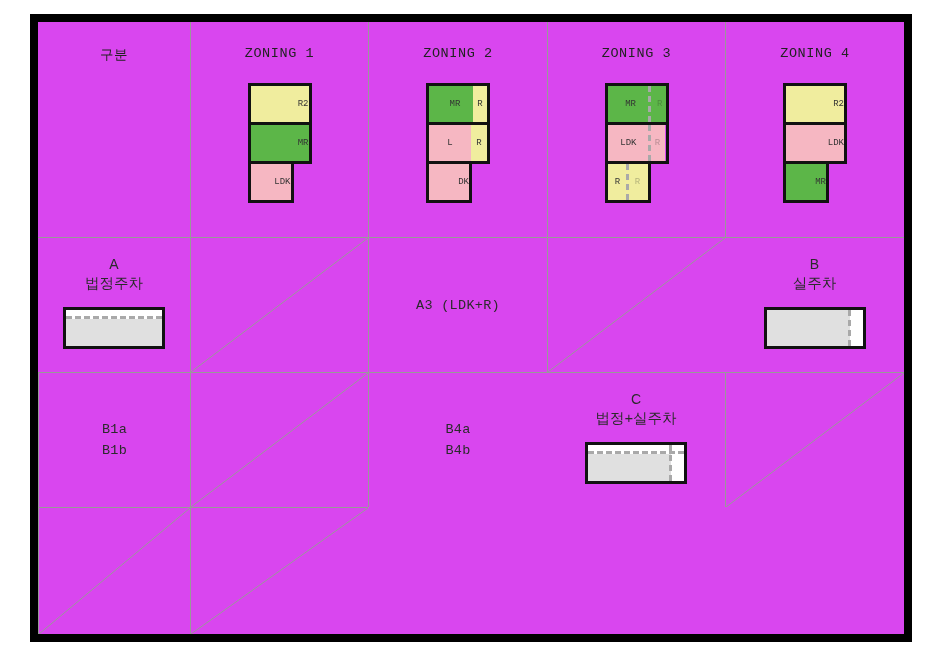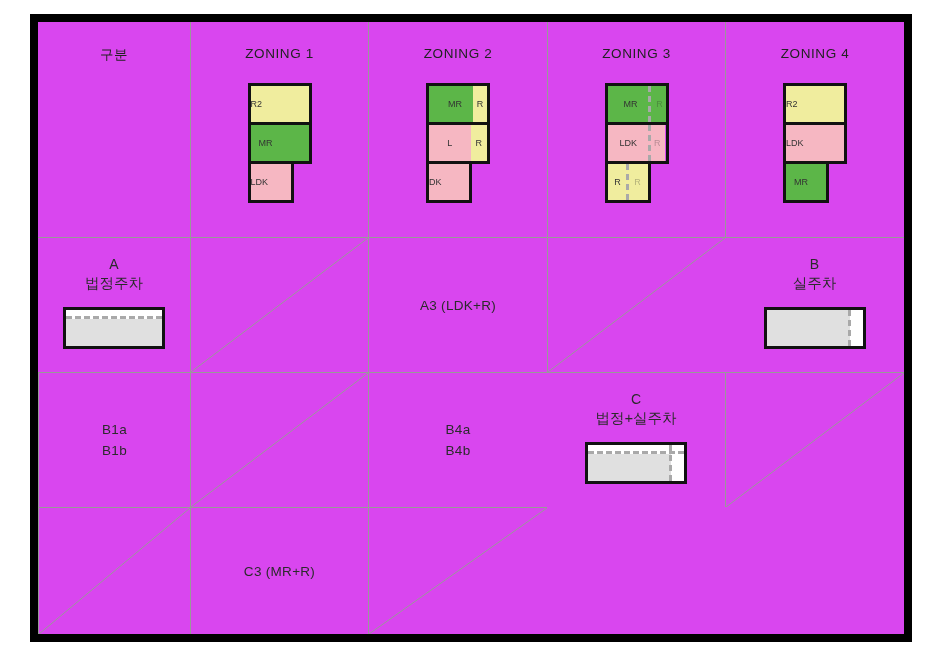--- a/index.html
+++ b/index.html
@@ -9,33 +9,33 @@
   }
   .tbl{
     position:absolute;left:30px;top:14px;width:882px;height:628px;
     box-sizing:border-box;border:8px solid var(--c-outer_border,#000);
     display:grid;
     grid-template-columns:152px 178px 179px 178px 179px;
     grid-template-rows:215px 135px 135px 127px;
     background:#d946ef;
   }
   .cell{position:relative;box-sizing:border-box;overflow:hidden;}
-  .bl{border-left:1px solid var(--c-grid_line,#999);}
+  .bl{border-left:1px solid var(--c-grid_line,#999);font-family:Liberation Mono, monospace;}
   .bt{border-top:1px solid var(--c-grid_line,#999);}
 
   
   .hd{display:flex;flex-direction:column;align-items:center;padding-top:24px;}
   .hd-label{font-size:13.5px;letter-spacing:0.6px;color:#222;}
   .cat{justify-content:flex-start;}
 
   
   .stack{margin-top:22px;width:64px;display:flex;flex-direction:column;align-items:flex-start;}
   .blk{
     box-sizing:border-box;height:42px;border:3px solid var(--c-block_border,#111);
-    display:flex;align-items:center;justify-content:flex-start;
+    display:flex;align-items:center;justify-content:flex-end;
     font-size:9px;color:#333;position:relative;
   }
   .blk + .blk{margin-top:-3px;}
   .full{width:64px;}
   .narrow{width:46px;}
   .split{padding:0;justify-content:flex-start;}
   .part{height:100%;display:flex;align-items:center;justify-content:center;}
   .w72{width:72%;}
   .w28{width:28%;}
   .w50{width:50%;}
@@ -226,22 +226,19 @@
       <svg class="diag" viewBox="0 0 100 100" preserveAspectRatio="none">
           <line x1="0" y1="100" x2="100" y2="0" stroke="#999" stroke-width="1" vector-effect="non-scaling-stroke"></line>
         </svg>
     </div>
     <div class="cell body bt bl">
       <svg class="diag" viewBox="0 0 100 100" preserveAspectRatio="none">
           <line x1="0" y1="100" x2="100" y2="0" stroke="#999" stroke-width="1" vector-effect="non-scaling-stroke"></line>
         </svg>
     </div>
     <div class="cell body bt bl">
-      <div class="ctext">C3 (MR+R)</div>
-    </div>
-    <div class="cell body bt bl">
       <svg class="diag" viewBox="0 0 100 100" preserveAspectRatio="none">
           <line x1="0" y1="100" x2="100" y2="0" stroke="#999" stroke-width="1" vector-effect="non-scaling-stroke"></line>
         </svg>
     </div>
 
   </div>
 </div>
 
 </body></html>

